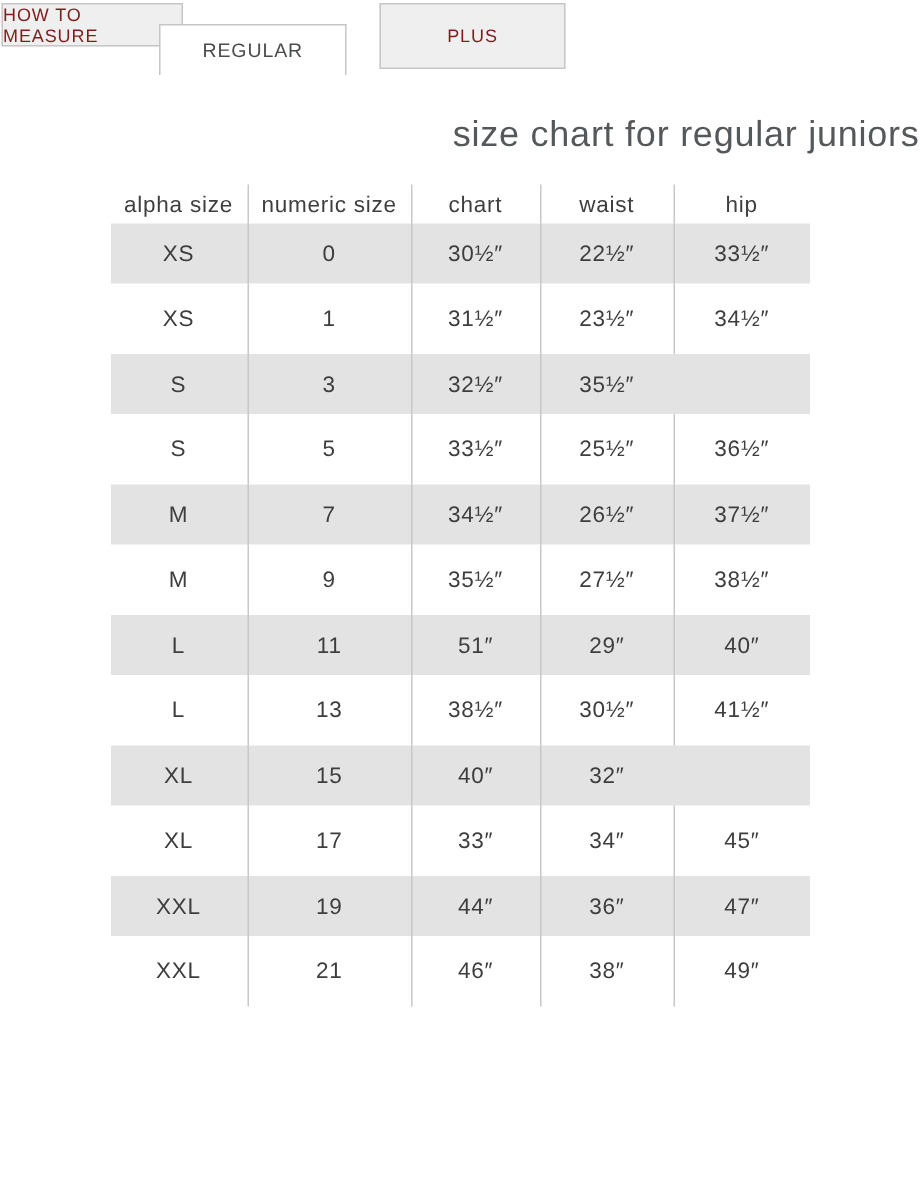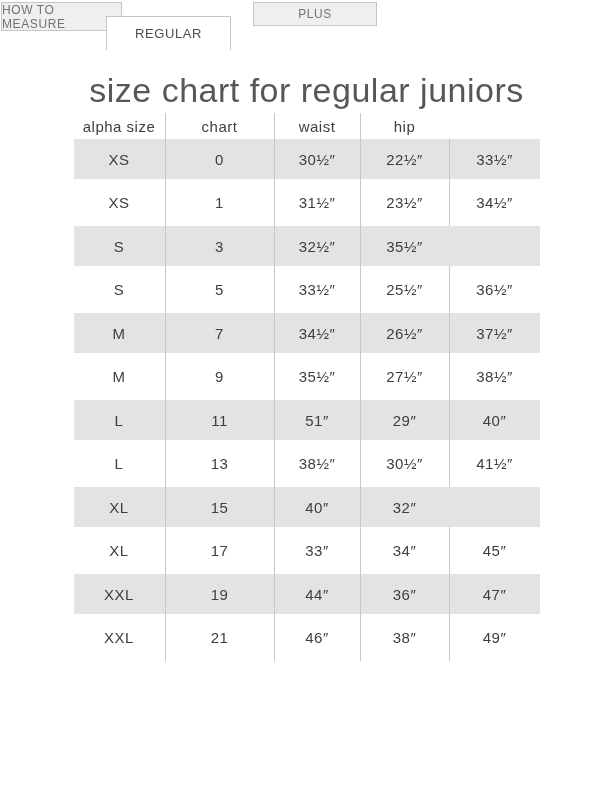--- a/index.html
+++ b/index.html
@@ -22,47 +22,47 @@
     height: 34px;
   }
   .tab {
     position: absolute;
     box-sizing: border-box;
     display: flex;
     align-items: center;
     justify-content: center;
     font-size: 12px;
     letter-spacing: 0.6px;
-    color: #737373;
+    color: #7f1d1d;
     background: #efefef;
     border: 1px solid #c6c6c6;
     cursor: pointer;
     text-transform: uppercase;
   }
   .tab.inactive-1 { left: 1px;   top: 2px; width: 121px; height: 29px; }
   .tab.active     { left: 106px; top: 0;   width: 125px; height: 34px;
                     background: #ffffff; border-bottom: none;
                     color: #4a4c4e; font-size: 13px; margin-top: 16px; }
-  .tab.inactive-2 { left: 253px; top: 2px; width: 124px; height: 24px; }
+  .tab.inactive-2 { left: 253px; top: 2px; width: 124px; height: 44px; }
 
   
   .chart-title {
     margin: 40px 0 0 0;
-    text-align: center;
-    font-size: 34px;
+    text-align: right;
+    font-size: 24px;
     line-height: 32px;
     font-weight: 300;
     letter-spacing: 0.5px;
     color: #55585a;
   }
 
   
   .size-table {
     width: 466px;
-    margin: 7px auto 0 auto;
+    margin: 17px auto 0 auto;
   }
   .trow {
     display: grid;
     grid-template-columns: 91px 109px 86px 89px 91px;
   }
   .tcell {
     display: flex;
     align-items: center;
     justify-content: center;
     font-size: 15px;
@@ -89,20 +89,21 @@
     <div class="tab inactive-1">HOW TO MEASURE</div>
     <div class="tab active">REGULAR</div>
     <div class="tab inactive-2">PLUS</div>
   </div>
 
   <h1 class="chart-title">size chart for regular juniors</h1>
 
   <div class="size-table">
     <div class="trow thead-row">
         <div class="tcell">alpha size</div>
+        <div class="tcell">numeric size</div>
         <div class="tcell">chart</div>
         <div class="tcell">waist</div>
         <div class="tcell">hip</div>
       </div>
     <div>
         <div class="trow striped">
           <div class="tcell">XS</div>
           <div class="tcell">0</div>
           <div class="tcell">30½″</div>
           <div class="tcell">22½″</div>

